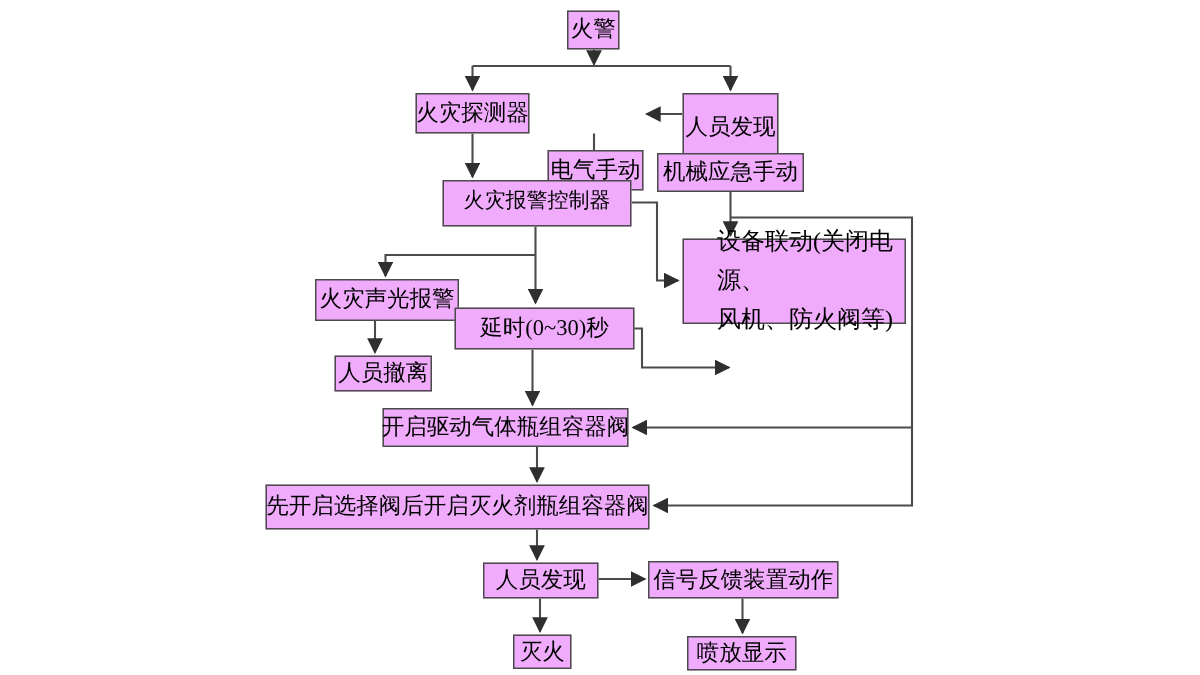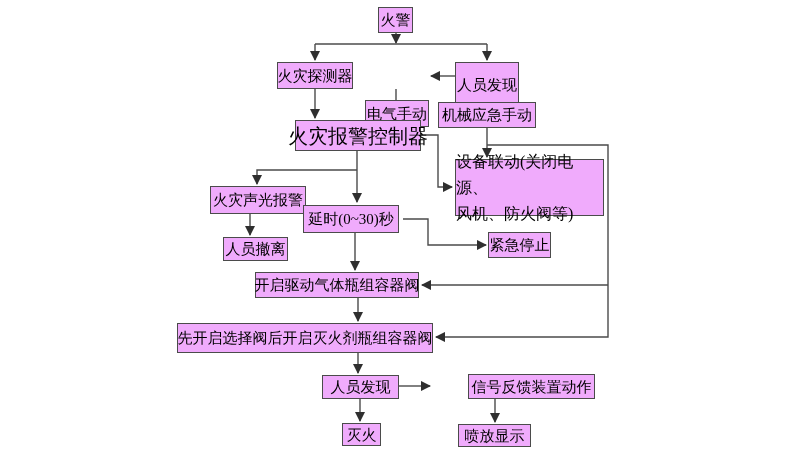--- a/index.html
+++ b/index.html
@@ -15,25 +15,25 @@
     position:absolute;
     box-sizing:border-box;
     border:1px solid var(--border,#4b4b4b);
     background:#f0abfc;
     color:var(--text,#000);
     display:flex;align-items:center;justify-content:center;
     font-size:15px;line-height:1.2;
     white-space:nowrap;
     z-index:2;
   }
-  .node.big{font-size:20px;}
+  .node.big{font-size:14px;}
   .node.multiline{
     white-space:normal;
     flex-direction:column;align-items:flex-start;justify-content:center;
-    padding-left:0;font-size:16px;line-height:26px;font-family:Liberation Serif, serif;
+    padding-left:22px;font-size:16px;line-height:26px;font-family:Liberation Serif, serif;
   }
 </style>
 </head>
 <body>
 
 <div id="canvas" style="--bg: #ffffff; --border: #4b4b4b; --text: #000000;">
 
   <svg id="edges" viewBox="0 0 800 450" xmlns="http://www.w3.org/2000/svg">
     <defs>
       <marker id="ah" viewBox="0 0 10 10" refX="9" refY="5" markerWidth="7.5" markerHeight="7.5" orient="auto-start-reverse">
@@ -78,31 +78,30 @@
 
   <div class="node big" style="left:295px;top:120px;width:126px;height:31px;">火灾报警控制器</div>
 
   <div class="node multiline" style="left:455px;top:159px;width:149px;height:57px;">
     <span>设备联动(关闭电源、</span>
     <span>风机、防火阀等)</span>
   </div>
 
   <div class="node" style="left:210px;top:186px;width:96px;height:28px;">火灾声光报警</div>
 
-  <div class="node" style="left:303px;top:205px;width:96px;height:28px;">延时(0~30)秒</div>
+  <div class="node" style="left:303px;top:205px;width:120px;height:28px;">延时(0~30)秒</div>
 
   <div class="node" style="left:223px;top:237px;width:65px;height:24px;">人员撤离</div>
 
-  <div class="node" style="left:488px;top:232px;width:63px;height:26px;">紧急停止</div>
 
   <div class="node" style="left:255px;top:272px;width:164px;height:26px;">开启驱动气体瓶组容器阀</div>
 
   <div class="node" style="left:177px;top:323px;width:256px;height:30px;">先开启选择阀后开启灭火剂瓶组容器阀</div>
 
   <div class="node" style="left:322px;top:375px;width:77px;height:24px;">人员发现</div>
 
-  <div class="node" style="left:432px;top:374px;width:127px;height:25px;margin-left:36px;">信号反馈装置动作</div>
+  <div class="node" style="left:432px;top:374px;width:127px;height:25px;">信号反馈装置动作</div>
 
   <div class="node" style="left:342px;top:423px;width:39px;height:23px;">灭火</div>
 
   <div class="node" style="left:458px;top:424px;width:73px;height:23px;">喷放显示</div>
 
 </div>
 
 </body></html>

